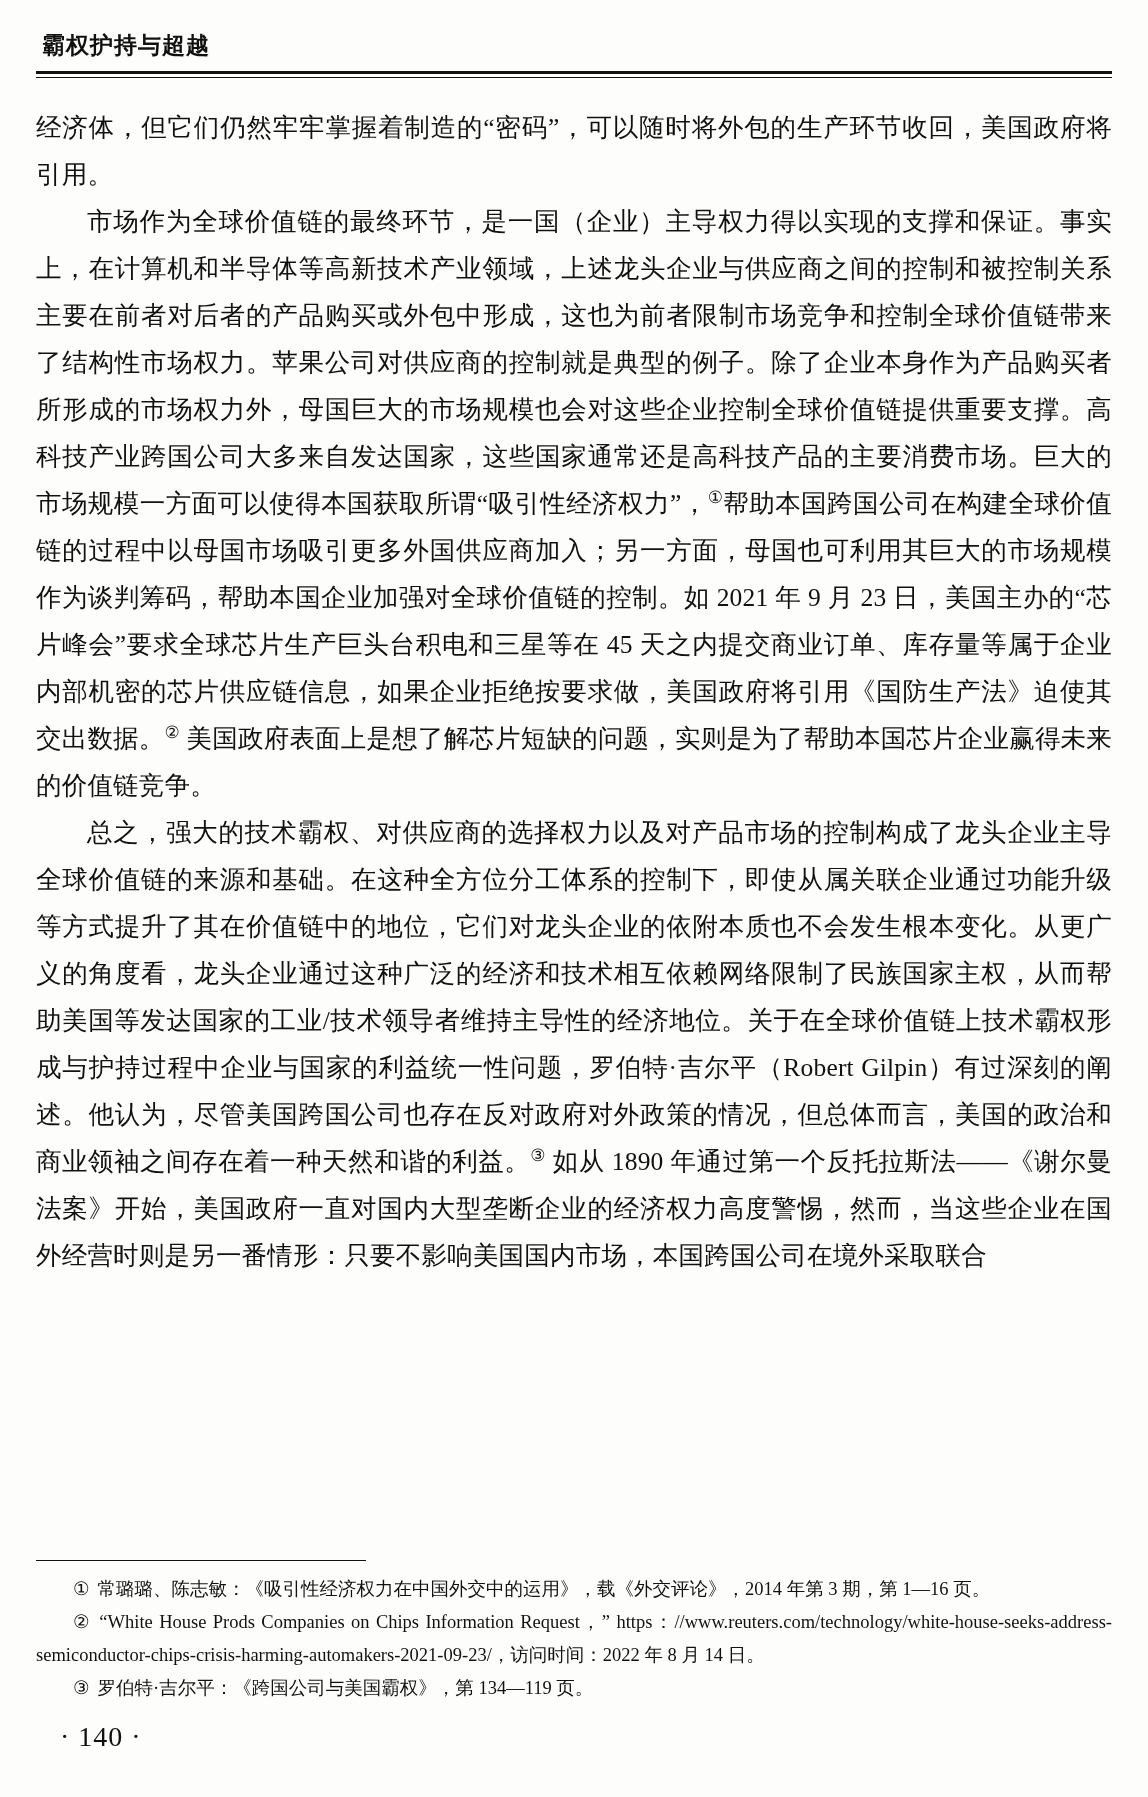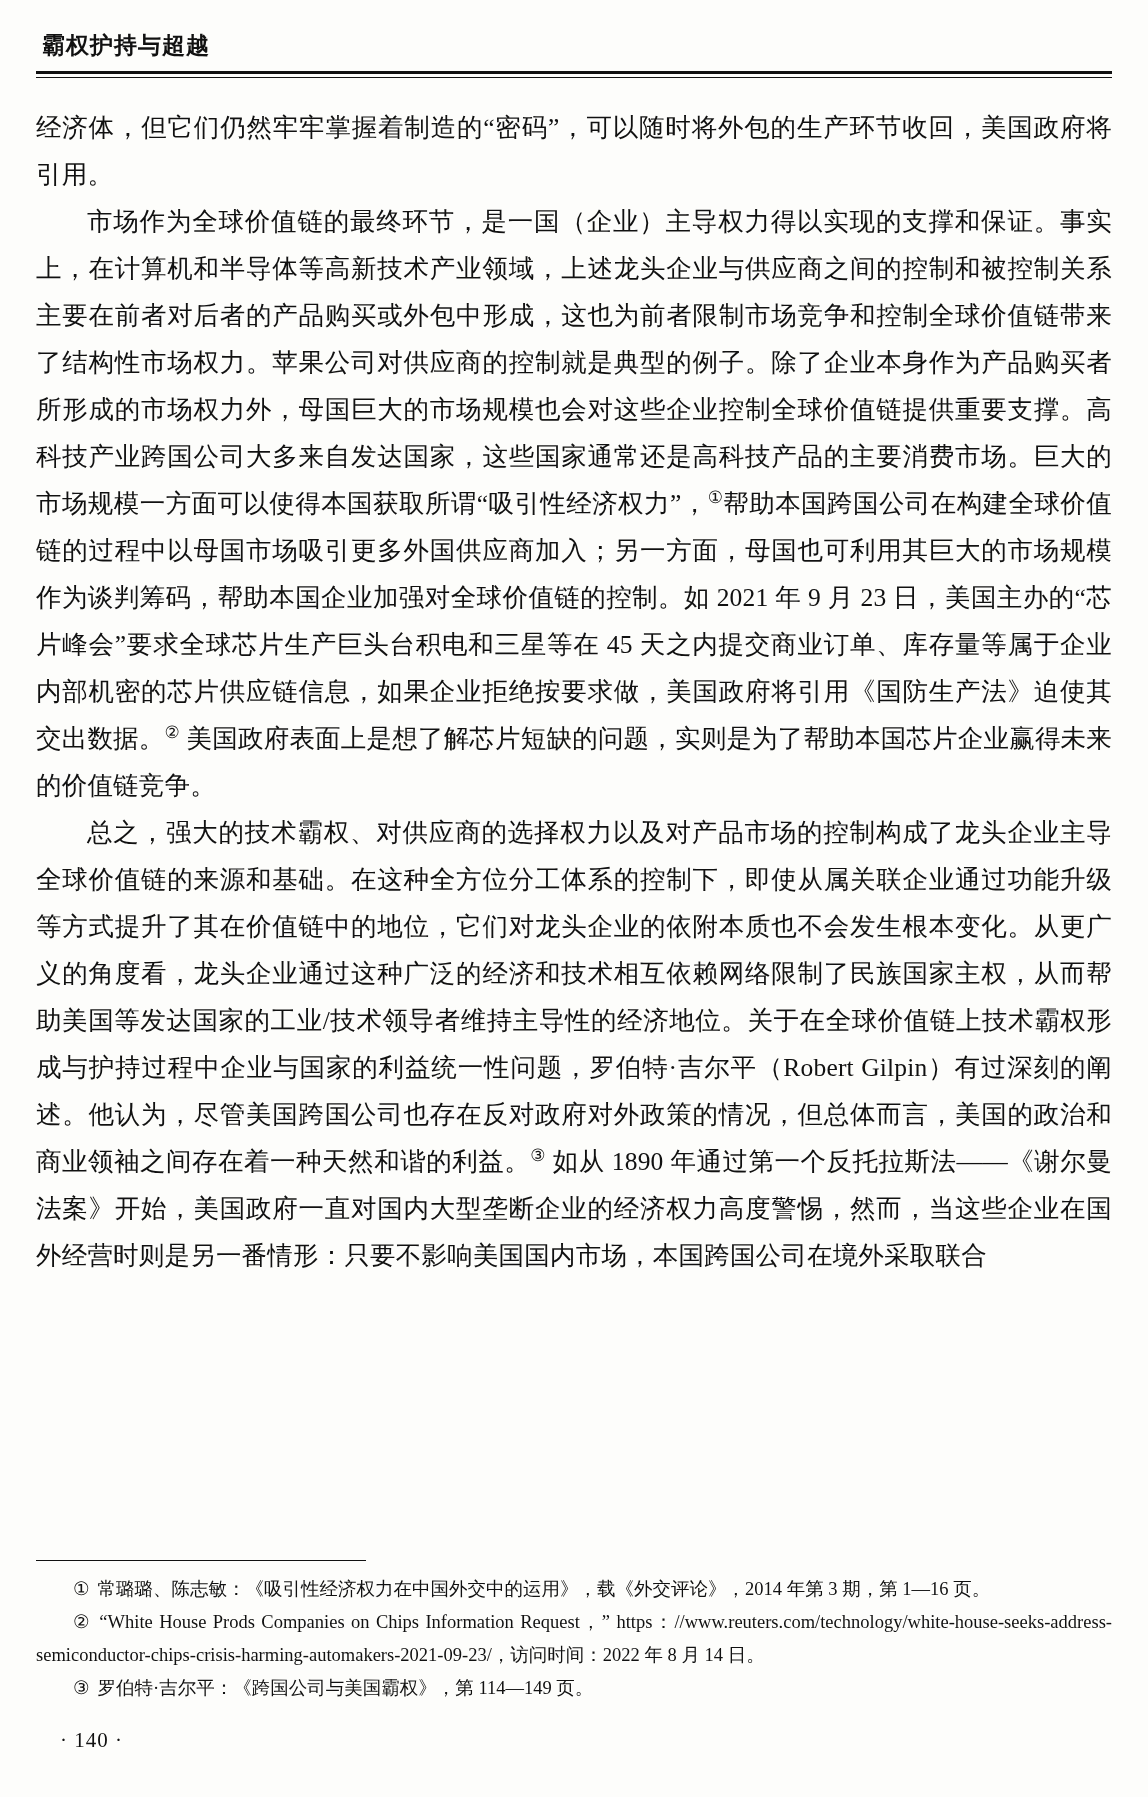--- a/index.html
+++ b/index.html
@@ -92,21 +92,21 @@
     margin-right: 8px;
   }
   .latin {
     font-family: "Liberation Serif", "DejaVu Serif", serif;
   }
   
   .folio {
     position: absolute;
     left: 0;
     bottom: 24px;
-    font-size: 21px;
+    font-size: 28px;
     letter-spacing: 1px;
     padding-left: 24px;
   }
 </style>
 </head>
 <body>
 
 <div class="page">
   <div class="content">
 
@@ -118,20 +118,20 @@
       <p>经济体，但它们仍然牢牢掌握着制造的“密码”，可以随时将外包的生产环节收回，美国政府将引用。</p>
       <p class="indent"><span>市场作为全球价值链的最终环节，是一国（企业）主导权力得以实现的支撑和保证。事实上，在计算机和半导体等高新技术产业领域，上述龙头企业与供应商之间的控制和被控制关系主要在前者对后者的产品购买或外包中形成，这也为前者限制市场竞争和控制全球价值链带来了结构性市场权力。苹果公司对供应商的控制就是典型的例子。除了企业本身作为产品购买者所形成的市场权力外，母国巨大的市场规模也会对这些企业控制全球价值链提供重要支撑。高科技产业跨国公司大多来自发达国家，这些国家通常还是高科技产品的主要消费市场。巨大的市场规模一方面可以使得本国获取所谓“吸引性经济权力”，</span><sup class="fn">①</sup><span>帮助本国跨国公司在构建全球价值链的过程中以母国市场吸引更多外国供应商加入；另一方面，母国也可利用其巨大的市场规模作为谈判筹码，帮助本国企业加强对全球价值链的控制。如 2021 年 9 月 23 日，美国主办的“芯片峰会”要求全球芯片生产巨头台积电和三星等在 45 天之内提交商业订单、库存量等属于企业内部机密的芯片供应链信息，如果企业拒绝按要求做，美国政府将引用《国防生产法》迫使其交出数据。</span><sup class="fn">②</sup><span> 美国政府表面上是想了解芯片短缺的问题，实则是为了帮助本国芯片企业赢得未来的价值链竞争。</span></p>
       <p class="indent"><span>总之，强大的技术霸权、对供应商的选择权力以及对产品市场的控制构成了龙头企业主导全球价值链的来源和基础。在这种全方位分工体系的控制下，即使从属关联企业通过功能升级等方式提升了其在价值链中的地位，它们对龙头企业的依附本质也不会发生根本变化。从更广义的角度看，龙头企业通过这种广泛的经济和技术相互依赖网络限制了民族国家主权，从而帮助美国等发达国家的工业/技术领导者维持主导性的经济地位。关于在全球价值链上技术霸权形成与护持过程中企业与国家的利益统一性问题，罗伯特·吉尔平（Robert Gilpin）有过深刻的阐述。他认为，尽管美国跨国公司也存在反对政府对外政策的情况，但总体而言，美国的政治和商业领袖之间存在着一种天然和谐的利益。</span><sup class="fn">③</sup><span> 如从 1890 年通过第一个反托拉斯法——《谢尔曼法案》开始，美国政府一直对国内大型垄断企业的经济权力高度警惕，然而，当这些企业在国外经营时则是另一番情形：只要不影响美国国内市场，本国跨国公司在境外采取联合</span></p>
     </div>
 
     <div class="footnote-area">
       <div class="fn-rule"></div>
       <div class="footnotes">
         <p><span class="fn-marker">①</span><span>常璐璐、陈志敏：《吸引性经济权力在中国外交中的运用》，载《外交评论》，2014 年第 3 期，第 1—16 页。</span></p>
         <p><span class="fn-marker">②</span><span class="latin">“White House Prods Companies on Chips Information Request，” https：//www.reuters.com/technology/white-house-seeks-address-semiconductor-chips-crisis-harming-automakers-2021-09-23/，访问时间：2022 年 8 月 14 日。</span></p>
-        <p><span class="fn-marker">③</span><span>罗伯特·吉尔平：《跨国公司与美国霸权》，第 114—149 页。</span></p>
+        <p><span class="fn-marker">③</span><span>罗伯特·吉尔平：《跨国公司与美国霸权》，第 134—119 页。</span></p>
       </div>
     </div>
 
     <div class="folio">· 140 ·</div>
 
   </div>
 </div>
 
 </body></html>

